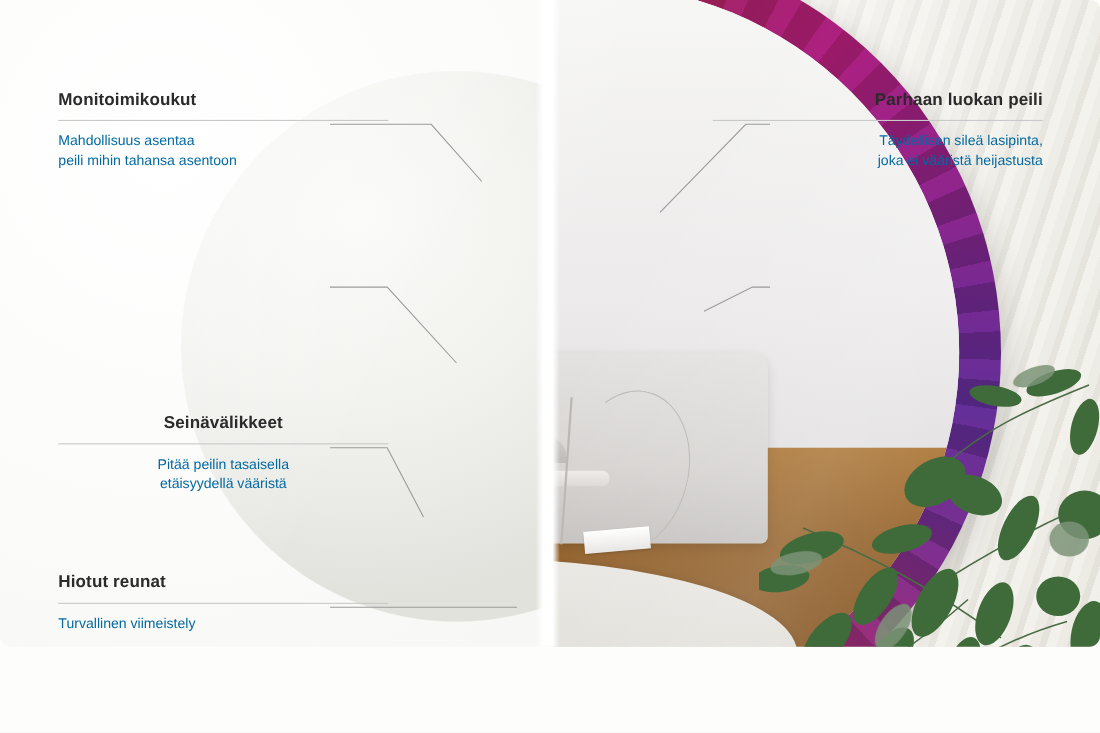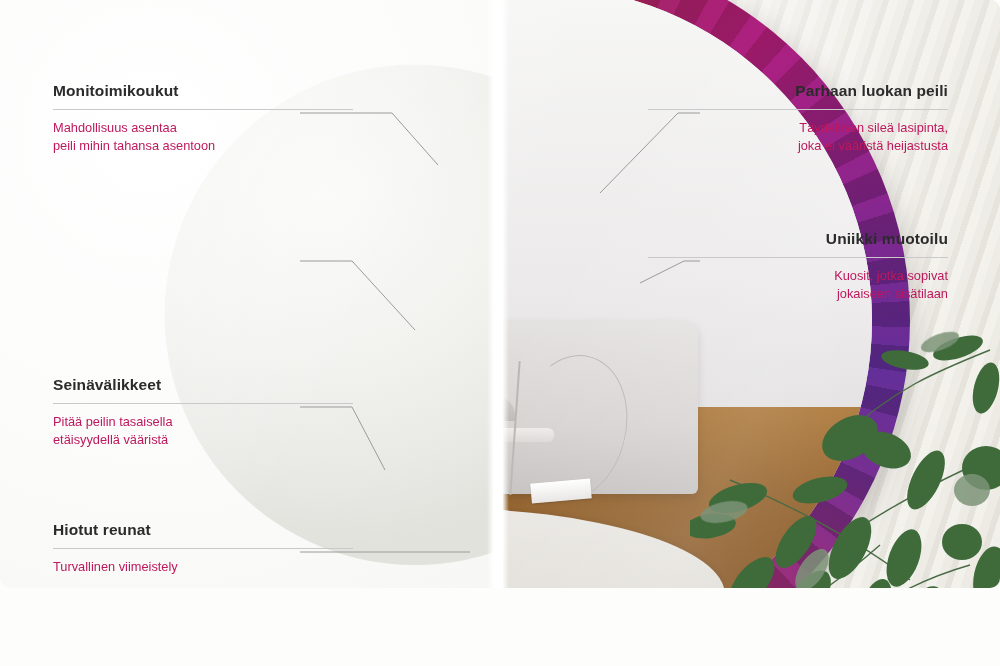--- a/index.html
+++ b/index.html
@@ -179,21 +179,21 @@
   .foliage{position:absolute;left:690px;top:330px;width:320px;height:340px;z-index:7;}
 
   
   .callout{position:absolute;z-index:10;}
   .callout .title{
     font-size:15.5px;font-weight:bold;color:#2b2b2b;letter-spacing:.1px;
     line-height:1.2;white-space:nowrap;
   }
   .callout .rule{height:1px;background:#c9c9c9;margin:8px 0 9px 0;}
   .callout .desc{
-    font-size:12.8px;color:#be185d;line-height:1.45;white-space:pre-line;
+    font-size:12.8px;color:#0369a1;line-height:1.45;white-space:pre-line;
   }
   .c-left{left:53px;width:300px;text-align:left;}
   .c-right{right:52px;width:300px;text-align:right;}
 
   .leader{position:absolute;z-index:9;overflow:visible;}
 </style>
 </head>
 <body>
 
 <div class="stage">
@@ -290,40 +290,34 @@
   </svg>
 
   <div class="callout c-left" style="top:82px;">
     <div class="title">Monitoimikoukut</div>
     <div class="rule"></div>
     <div class="desc">Mahdollisuus asentaa
 peili mihin tahansa asentoon</div>
   </div>
 
 
-  <div class="callout c-left" style="top:376px;">
+  <div class="callout c-left" style="top:376px;text-align:center;">
     <div class="title">Seinävälikkeet</div>
     <div class="rule"></div>
     <div class="desc">Pitää peilin tasaisella
 etäisyydellä vääristä</div>
   </div>
 
   <div class="callout c-right" style="top:82px;">
     <div class="title">Parhaan luokan peili</div>
     <div class="rule"></div>
     <div class="desc">Täydellisen sileä lasipinta,
 joka ei vääristä heijastusta</div>
   </div>
 
   <div class="callout c-left" style="top:521px;">
     <div class="title">Hiotut reunat</div>
     <div class="rule"></div>
     <div class="desc">Turvallinen viimeistely</div>
   </div>
 
-  <div class="callout c-right" style="top:230px;">
-    <div class="title">Uniikki muotoilu</div>
-    <div class="rule"></div>
-    <div class="desc">Kuosit, jotka sopivat
-jokaiseen sisätilaan</div>
-  </div>
 
 </div>
 
 </body></html>

